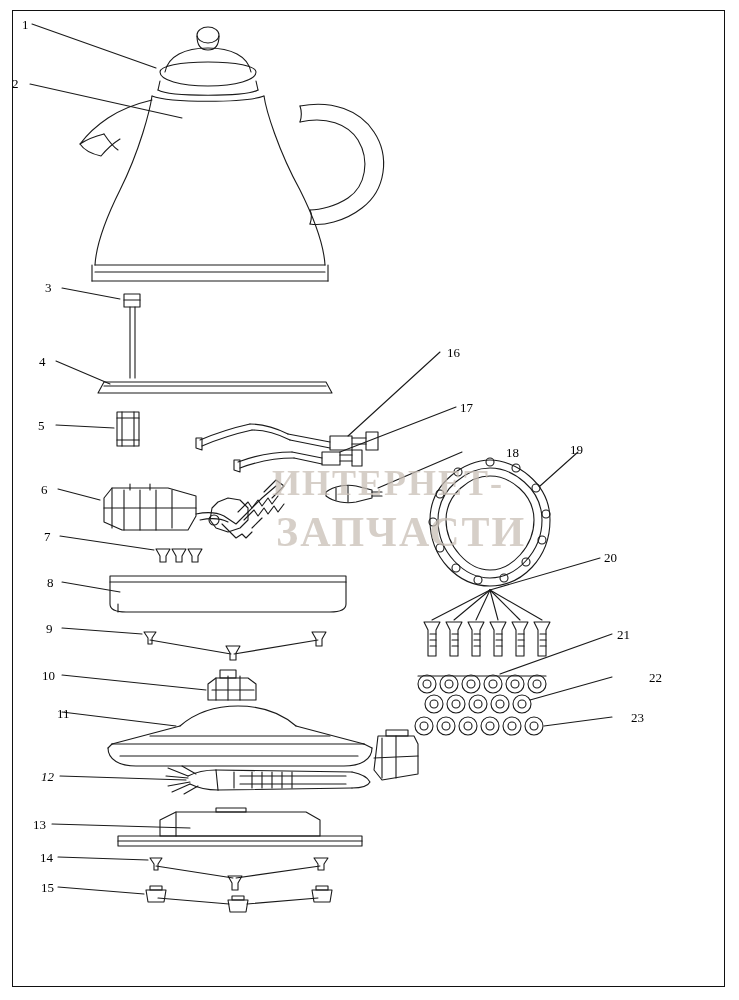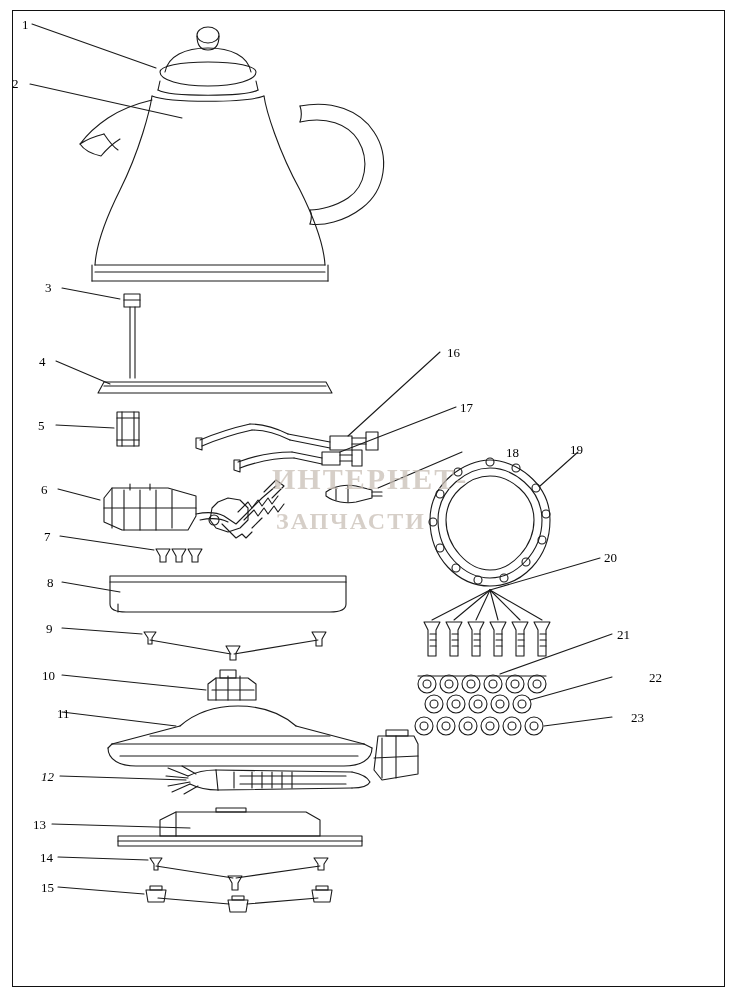--- a/index.html
+++ b/index.html
@@ -46,26 +46,26 @@
     font-family: "Liberation Serif", serif;
     font-weight: bold;
     color: #c9bfb6;
     opacity: 0.75;
     white-space: nowrap;
     letter-spacing: 2px;
   }
   .wm1 {
     left: 272px;
     top: 462px;
-    font-size: 30px;
+    font-size: 36px;
   }
   .wm2 {
     left: 276px;
     top: 508px;
-    font-size: 24px;
+    font-size: 42px;
   }
 </style>
 </head>
 <body>
 
 <div id="sheet">
 
   <div id="frame"></div>
 
   <svg class="art" viewBox="0 0 739 1000">

